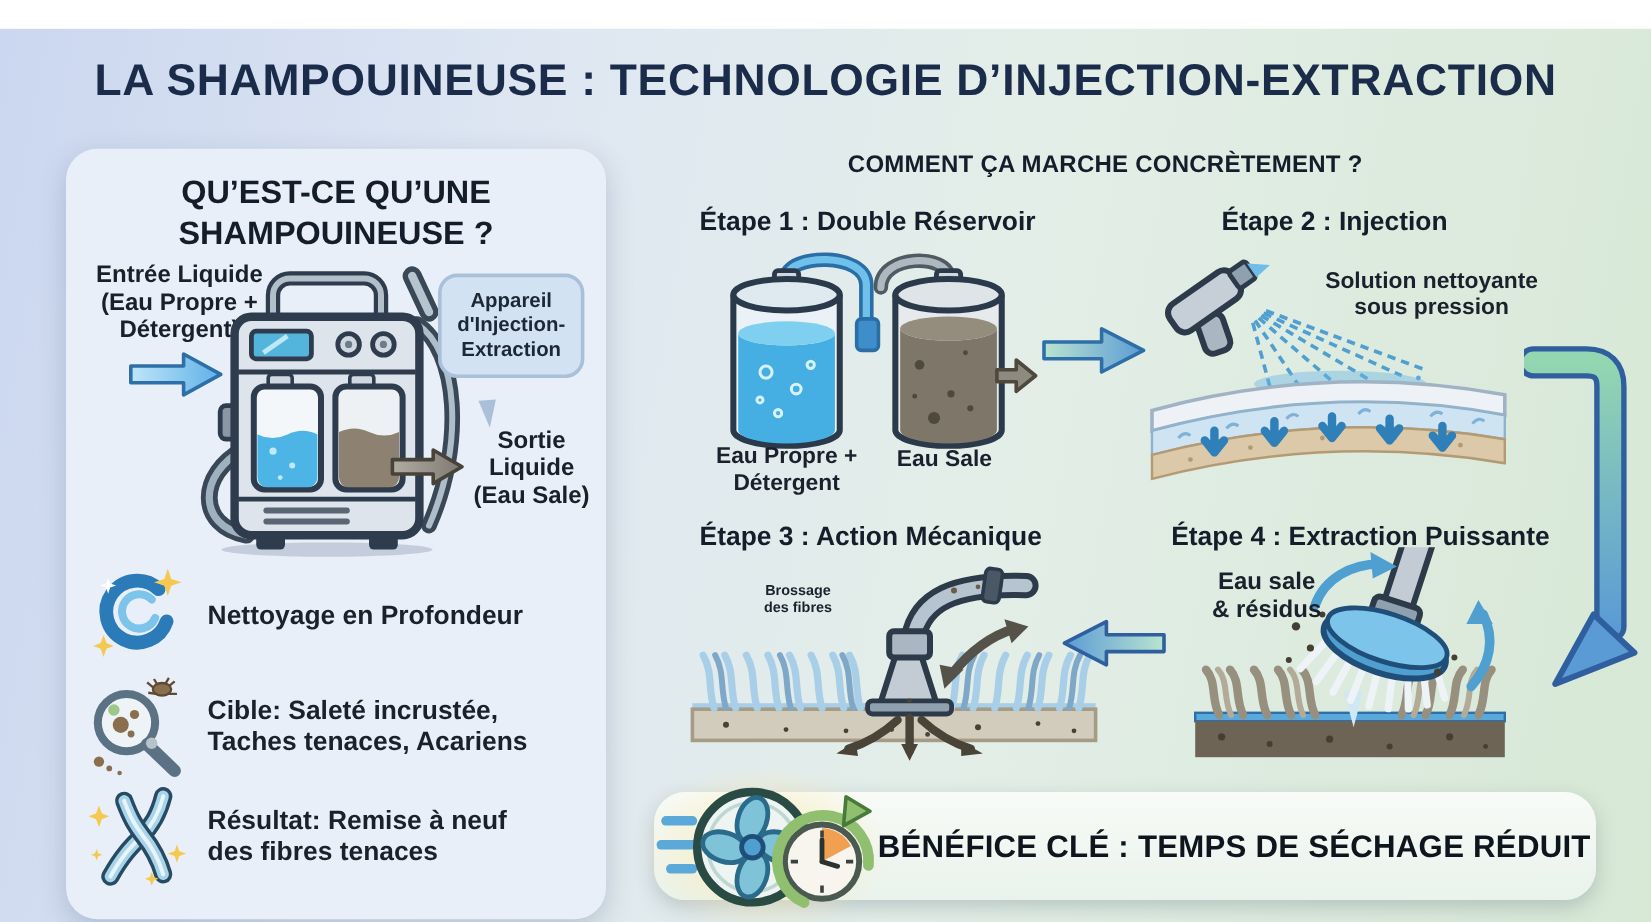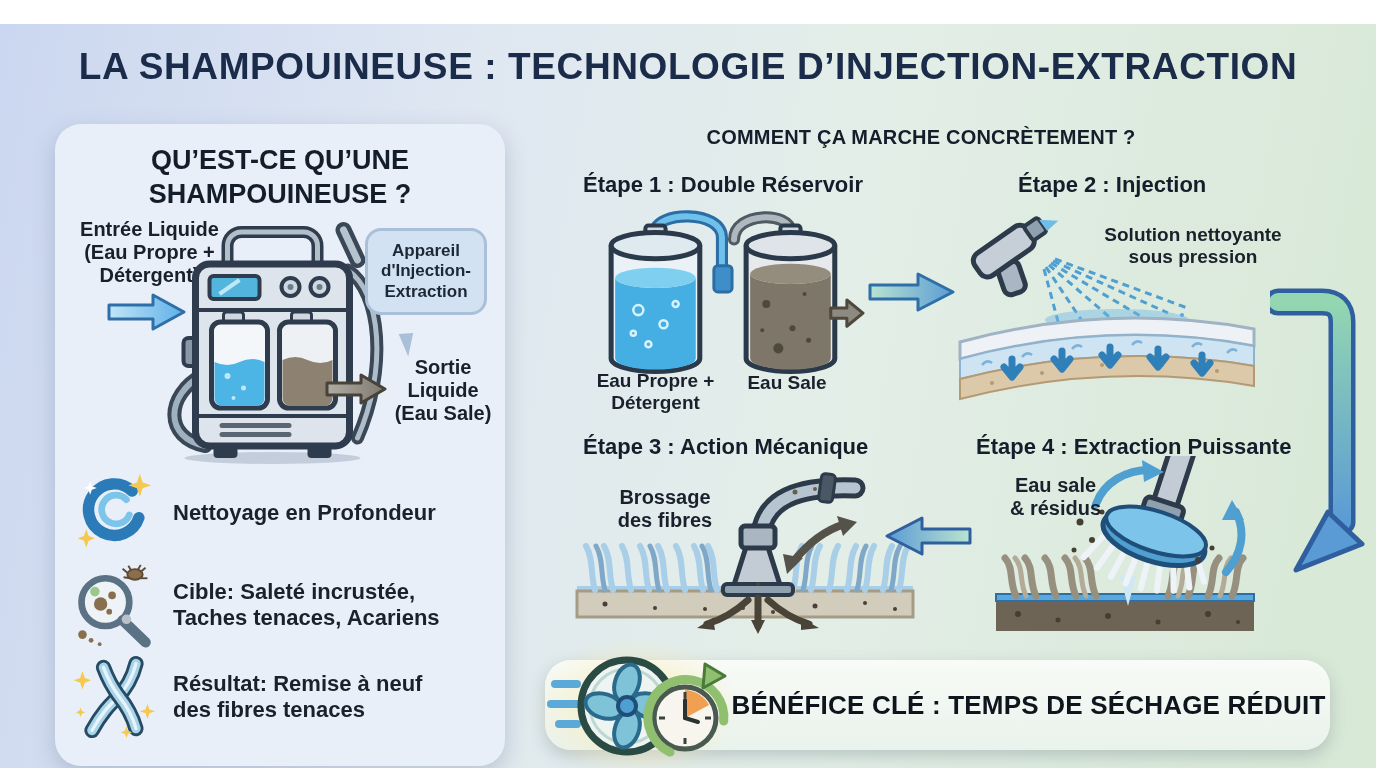--- a/index.html
+++ b/index.html
@@ -52,21 +52,21 @@
   .step-heading{font-size:22px;font-weight:800;color:#141e2b;white-space:nowrap;}
   .h-step1{left:583px;top:148px;}
   .h-step2{left:1018px;top:148px;}
   .h-step3{left:583px;top:410px;}
   .h-step4{left:976px;top:410px;}
 
   .lbl{font-weight:700;color:#1a212c;text-align:center;}
   .lbl-clean{left:583px;top:346px;width:145px;font-size:19px;line-height:1.15;}
   .lbl-dirty{left:742px;top:348px;width:90px;font-size:19px;}
   .lbl-spray{left:1088px;top:200px;width:210px;font-size:19px;line-height:1.15;}
-  .lbl-brush{left:600px;top:462px;width:130px;font-size:20px;line-height:1.15;}
+  .lbl-brush{left:600px;top:462px;width:130px;font-size:12px;line-height:1.15;}
   .lbl-extract{left:993px;top:450px;width:125px;font-size:20px;line-height:1.15;}
 
   .svg-step1{left:593px;top:183px;}
   .svg-step2{left:952px;top:183px;}
   .svg-step3{left:565px;top:438px;}
   .svg-step4{left:988px;top:432px;}
   .arrow-12{left:868px;top:246px;}
   .arrow-24{left:1270px;top:258px;}
   .arrow-43{left:884px;top:490px;}
 

